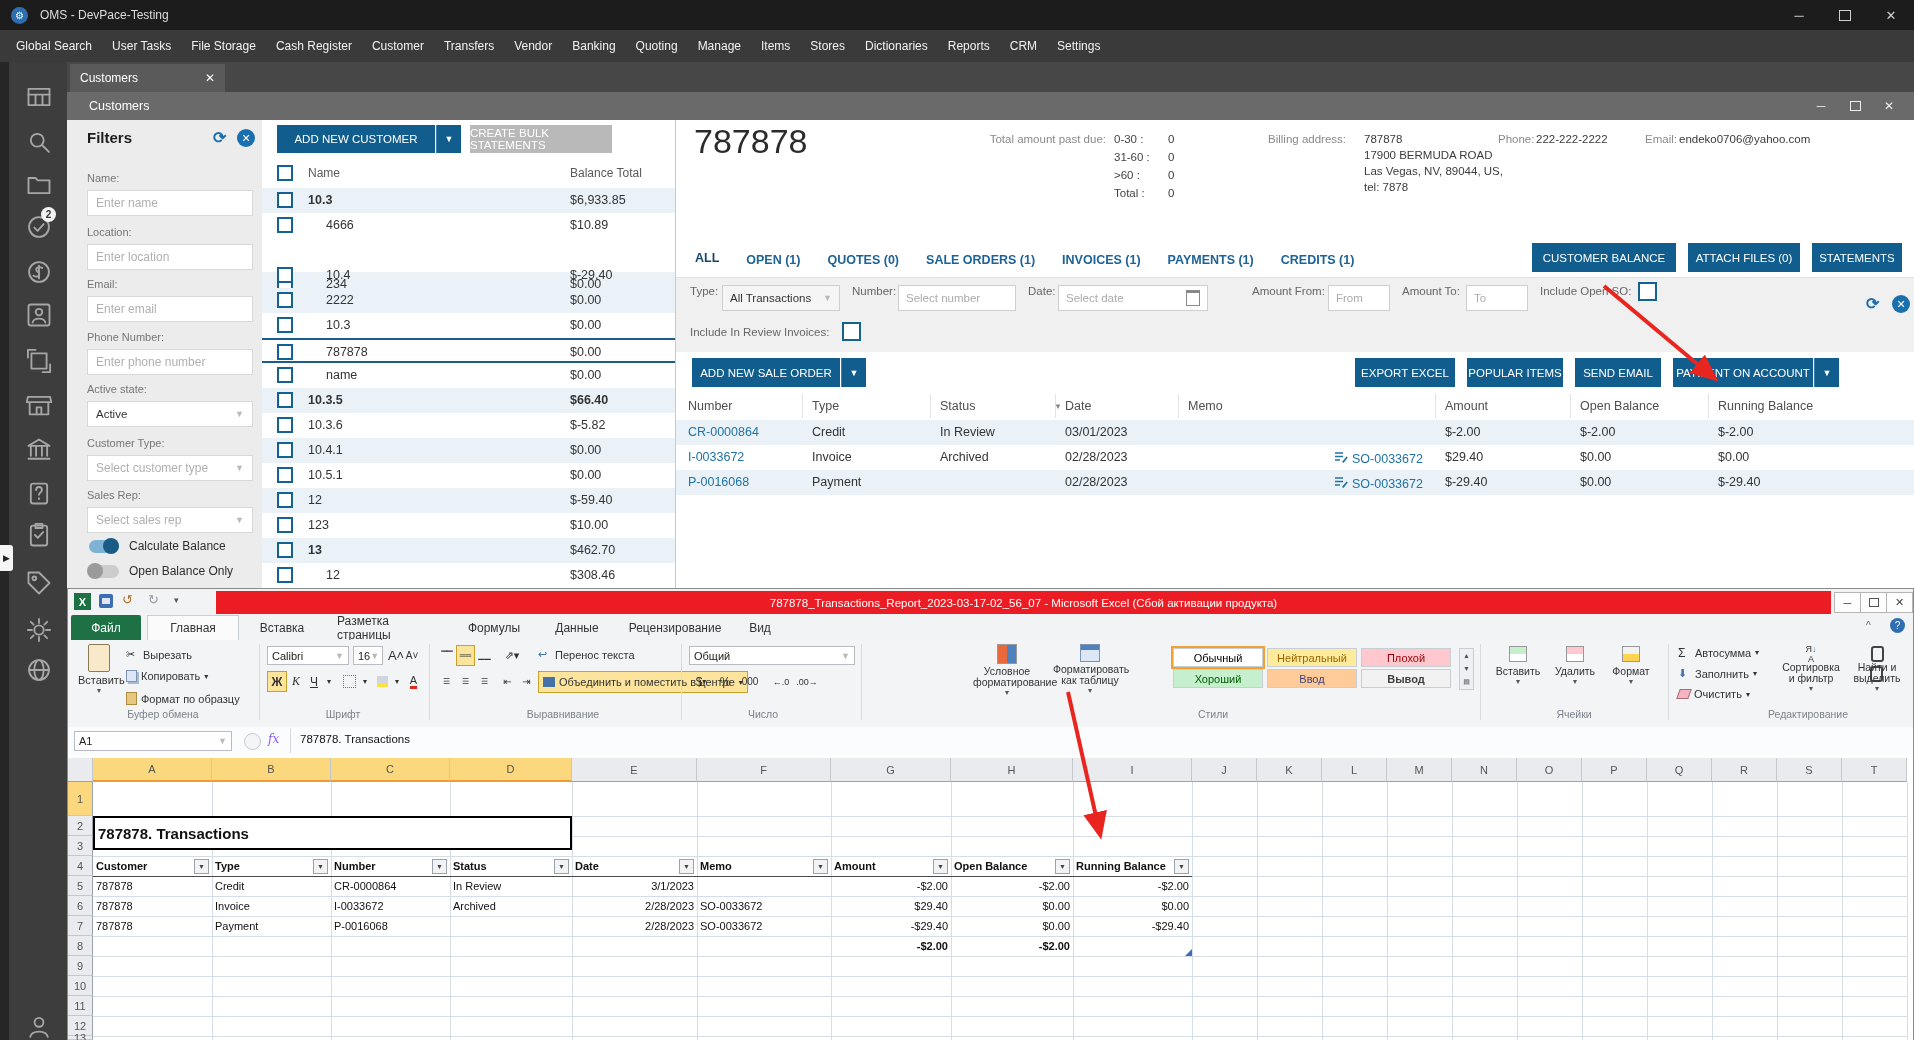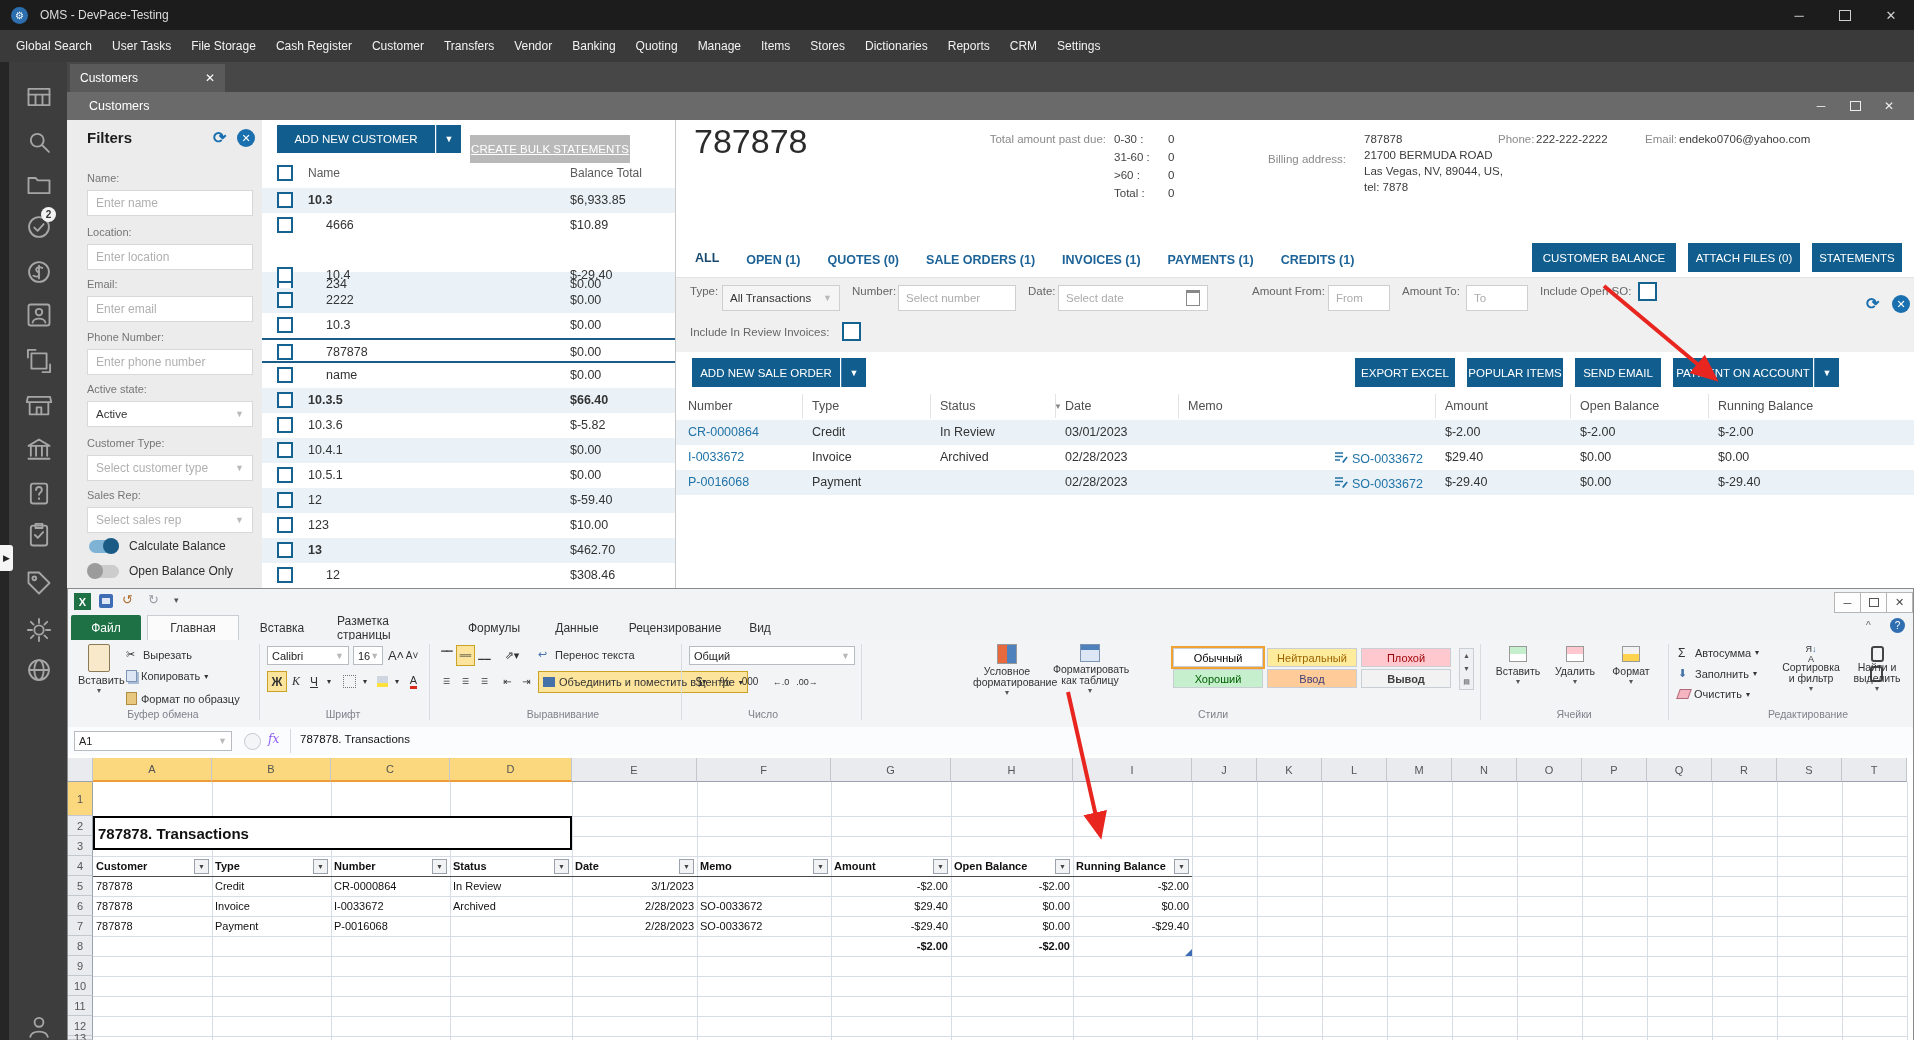--- a/index.html
+++ b/index.html
@@ -245,21 +245,21 @@
       <div class="tg-knob" style="left: 36px; top: 418px; background: rgb(26, 91, 134);"></div>
       <div class="tg-label" style="left: 62px; top: 419px;">Calculate Balance</div>
       <div class="tg-track" style="left: 22px; top: 445px; background: rgb(204, 204, 204);"></div>
       <div class="tg-knob" style="left: 20px; top: 443px; background: rgb(155, 155, 155);"></div>
       <div class="tg-label" style="left: 62px; top: 444px;">Open Balance Only</div>
     </div>
 
   <div class="ab custpanel" id="custPanel">
     <div class="ab bluebtn" style="left:15px;top:5px;width:158px;height:28px;">ADD NEW CUSTOMER</div>
     <div class="ab bluebtn" style="left:174px;top:5px;width:24px;height:28px;border-left:1px solid #3c80ab;font-size:9px;">▼</div>
-    <div class="ab graybtn" style="left:208px;top:15px;width:160px;height:28px;text-decoration:underline;">CREATE BULK STATEMENTS</div>
+    <div class="ab graybtn" style="left:208px;top:5px;width:142px;height:28px;">CREATE BULK STATEMENTS</div>
     <div class="ab" style="left:0;top:40px;width:413px;height:28px;border-bottom:1px solid #d7d7d7;">
       <div class="chk ab" style="left:15px;top:5px;"></div>
       <div class="hdr-txt ab" style="left:46px;top:6px;">Name</div>
       <div class="hdr-txt ab" style="left:308px;top:6px;">Balance Total</div>
     </div>
     <div id="custRows">
         <div class="c-row shade" style="top: 68px;">
           <div class="chk ab" style="left: 15px; top: 4px;"></div>
           <div class="nm" style="font-weight: bold;">10.3</div>
           <div class="bal">$6,933.85</div>
@@ -348,24 +348,24 @@
     <div id="pastDue">
         <div class="ab val" style="left: 438px; top: 13px; color: rgb(68, 68, 68);">0-30 :</div>
         <div class="ab val" style="left: 492px; top: 13px;">0</div>
         <div class="ab val" style="left: 438px; top: 31px; color: rgb(68, 68, 68);">31-60 :</div>
         <div class="ab val" style="left: 492px; top: 31px;">0</div>
         <div class="ab val" style="left: 438px; top: 49px; color: rgb(68, 68, 68);">&gt;60 :</div>
         <div class="ab val" style="left: 492px; top: 49px;">0</div>
         <div class="ab val" style="left: 438px; top: 67px; color: rgb(68, 68, 68);">Total :</div>
         <div class="ab val" style="left: 492px; top: 67px;">0</div>
       </div>
-    <div class="ab lbl" style="left:592px;top:13px;margin-top:20px;">Billing address:</div>
+    <div class="ab lbl" style="left:592px;top:13px;">Billing address:</div>
     <div id="billingLines">
         <div class="ab val" style="left: 688px; top: 13px;">787878</div>
-        <div class="ab val" style="left: 688px; top: 29px;">21700 BERMUDA ROAD</div>
+        <div class="ab val" style="left: 688px; top: 29px;">17900 BERMUDA ROAD</div>
         <div class="ab val" style="left: 688px; top: 45px;">Las Vegas, NV, 89044, US,</div>
         <div class="ab val" style="left: 688px; top: 61px;">tel: 7878</div>
       </div>
     <div class="ab lbl" style="left:822px;top:13px;">Phone:</div>
     <div class="ab val" style="left:860px;top:13px;">222-222-2222</div>
     <div class="ab lbl" style="left:969px;top:13px;">Email:</div>
     <div class="ab val" style="left:1003px;top:13px;">endeko0706@yahoo.com</div>
 
     <div class="ab fx" id="detailTabs" style="left:19px;top:131px;gap:27px;">
         <div class="d-tab active">ALL</div>
@@ -483,20 +483,21 @@
 
   <div class="ab excel" id="excelWin">
 
     <div class="ab" style="left:6px;top:4px;width:17px;height:17px;background:#1e7145;color:#fff;font-size:11px;font-weight:bold;display:flex;align-items:center;justify-content:center;">X</div>
     <div class="ab" style="left:31px;top:5px;width:14px;height:14px;background:#3e6db5;border-radius:2px;">
         <span style="display:block;margin:4px auto 0;width:8px;height:6px;background:#dfe7f5;"></span>
       </div>
     <div class="ab" style="left:54px;top:3px;color:#b06f2e;font-size:13px;">↺</div>
     <div class="ab" style="left:80px;top:3px;color:#9aa0a8;font-size:13px;">↻</div>
     <div class="ab" style="left:106px;top:6px;color:#555;font-size:9px;">▾</div>
+    <div class="xl-red">787878_Transactions_Report_2023-03-17-02_56_07  -  Microsoft Excel (Сбой активации продукта)</div>
     <div class="xl-winbtn" style="left:1766px;">─</div>
     <div class="xl-winbtn" style="left:1792px;">
         <span style="width:8px;height:7px;border:1px solid #555;display:inline-block;"></span>
       </div>
     <div class="xl-winbtn" style="left:1818px;">✕</div>
 
     <div id="xlTabs">
         <div class="xl-tab file" style="left: 3px; width: 70px; box-sizing: border-box;">Файл</div>
         <div class="xl-tab sel" style="left: 79px; width: 92px; box-sizing: border-box;">Главная</div>
         <div class="xl-tab" style="left: 177px; width: 74px; box-sizing: border-box;">Вставка</div>

